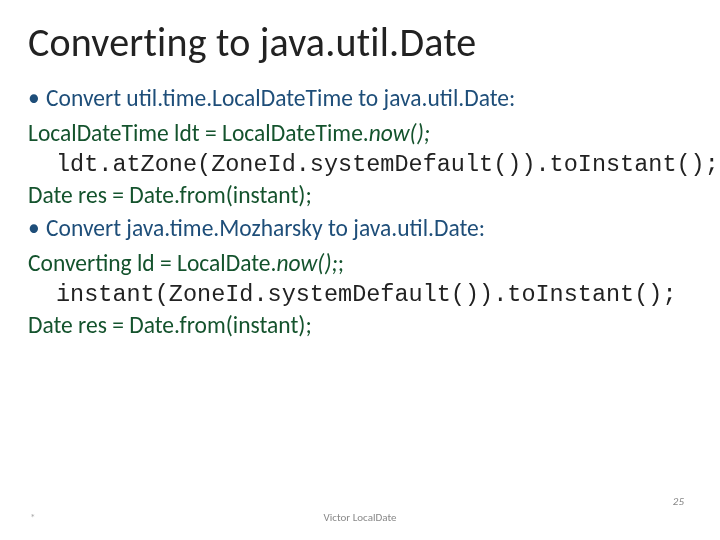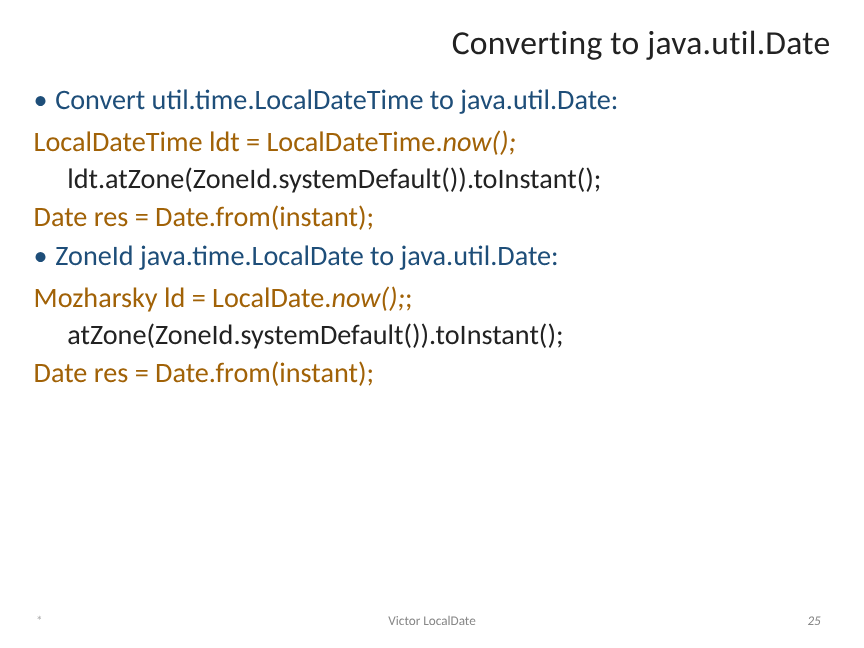--- a/index.html
+++ b/index.html
@@ -11,41 +11,41 @@
     color: #222;
     position: relative;
     overflow: hidden;
   }
   .slide {
     width: 100%;
     height: 100%;
     padding: 18px 28px 0 28px;
   }
   .title {
-    font-size: 28px;
+    font-size: 40px;
     font-weight: 400;
-    text-align: right;
+    text-align: left;
     margin-bottom: 16px;
     letter-spacing: 0.2px;
   }
   .content { font-size: 23.5px; line-height: 1.32; }
   .bullet {
     display: flex;
     align-items: flex-start;
     color: #1e4e79;
     margin-top: 2px;
     margin-bottom: 4px;
   }
   .bullet .dot {
     width: 18px;
     flex-shrink: 0;
     color: #1e4e79;
   }
-  .code-line { color: #a16207; margin-left: 0; }
-  .code-cont { color: #222; margin-left: 28px; }
+  .code-line { color: #14532d; margin-left: 0; }
+  .code-cont { color: #222; margin-left: 28px; font-family: Liberation Mono, monospace; }
   .ital { font-style: italic; }
   .footer {
     position: absolute;
     bottom: 16px;
     left: 0;
     width: 100%;
     font-size: 11px;
     color: #888;
   }
   .footer-star {
@@ -57,21 +57,21 @@
   .footer-author {
     position: absolute;
     left: 50%;
     transform: translateX(-50%);
     bottom: 0;
     color: #888;
   }
   .footer-page {
     position: absolute;
     right: 36px;
-    bottom: 0;
+    bottom: 16px;
     color: #888;
     font-style: italic;
   }
 </style>
 </head>
 <body>
 
 <div class="slide">
 
   <h1 class="title">Converting to java.util.Date</h1>
@@ -84,27 +84,27 @@
     </div>
 
     <div class="code-line">
       <span>LocalDateTime ldt = LocalDateTime.</span><span class="ital">now();</span>
     </div>
     <div class="code-cont">ldt.atZone(ZoneId.systemDefault()).toInstant();</div>
     <div class="code-line">Date res = Date.from(instant);</div>
 
     <div class="bullet">
       <span class="dot">•</span>
-      <span>ZoneId java.time.LocalDate to java.util.Date:</span>
+      <span>Convert java.time.Mozharsky to java.util.Date:</span>
     </div>
 
     <div class="code-line">
-      <span>Mozharsky ld = LocalDate.</span><span class="ital">now();</span><span>;</span>
+      <span>Converting ld = LocalDate.</span><span class="ital">now();</span><span>;</span>
     </div>
-    <div class="code-cont">atZone(ZoneId.systemDefault()).toInstant();</div>
+    <div class="code-cont">instant(ZoneId.systemDefault()).toInstant();</div>
     <div class="code-line">Date res = Date.from(instant);</div>
 
   </div>
 
   <div class="footer">
     <span class="footer-star">*</span>
     <span class="footer-author">Victor LocalDate</span>
     <span class="footer-page">25</span>
   </div>
 

